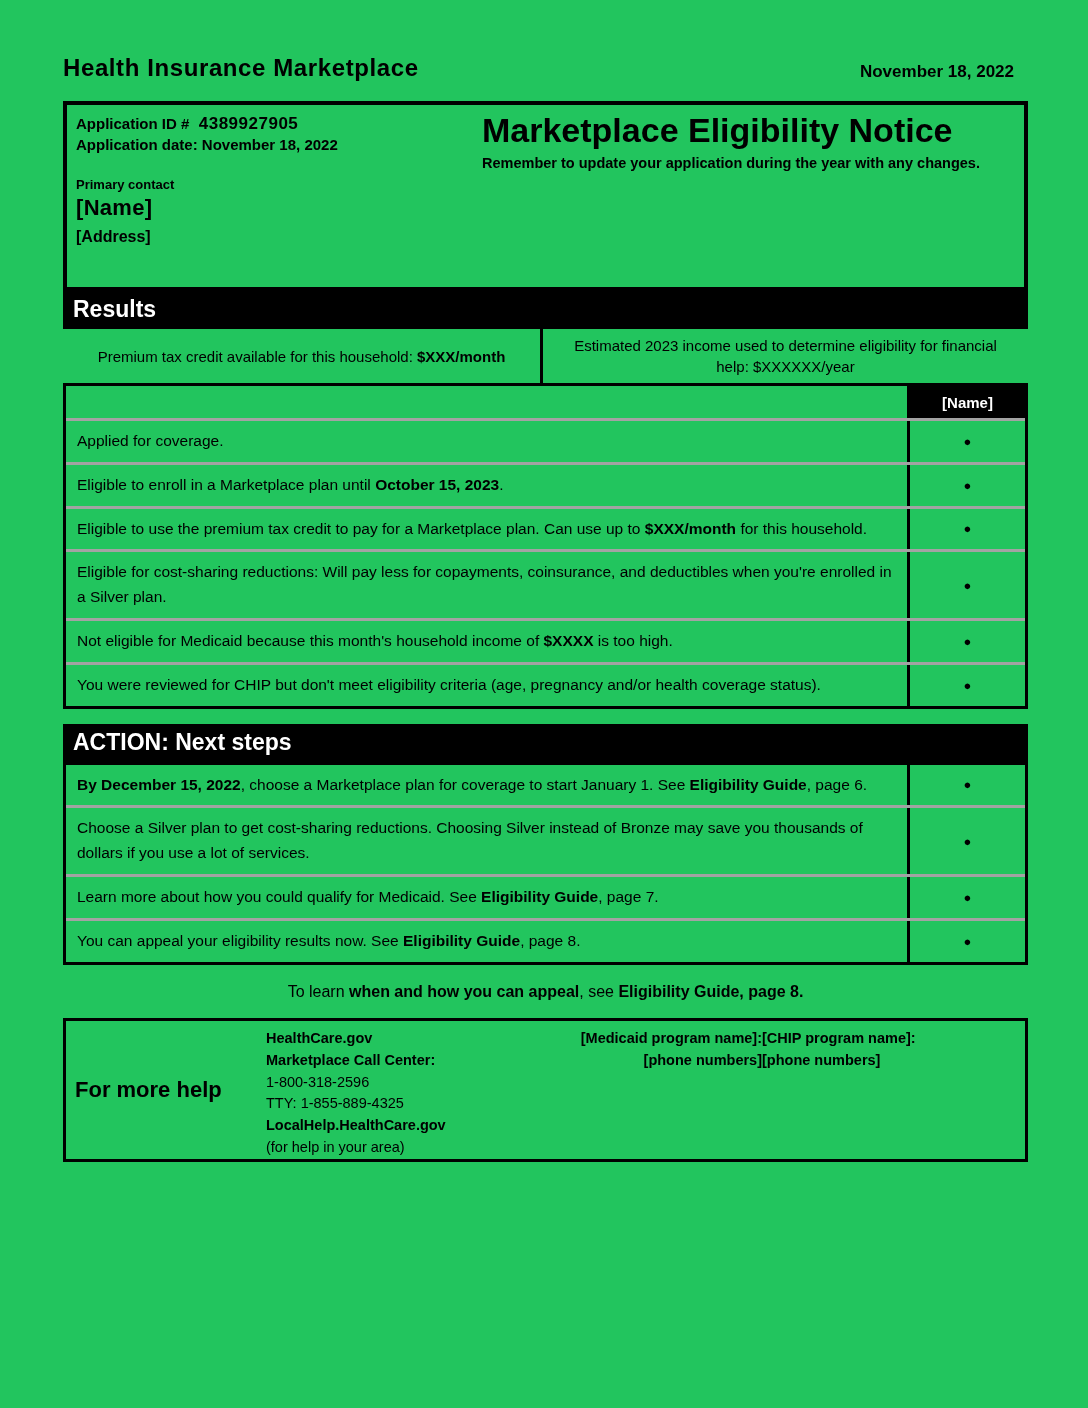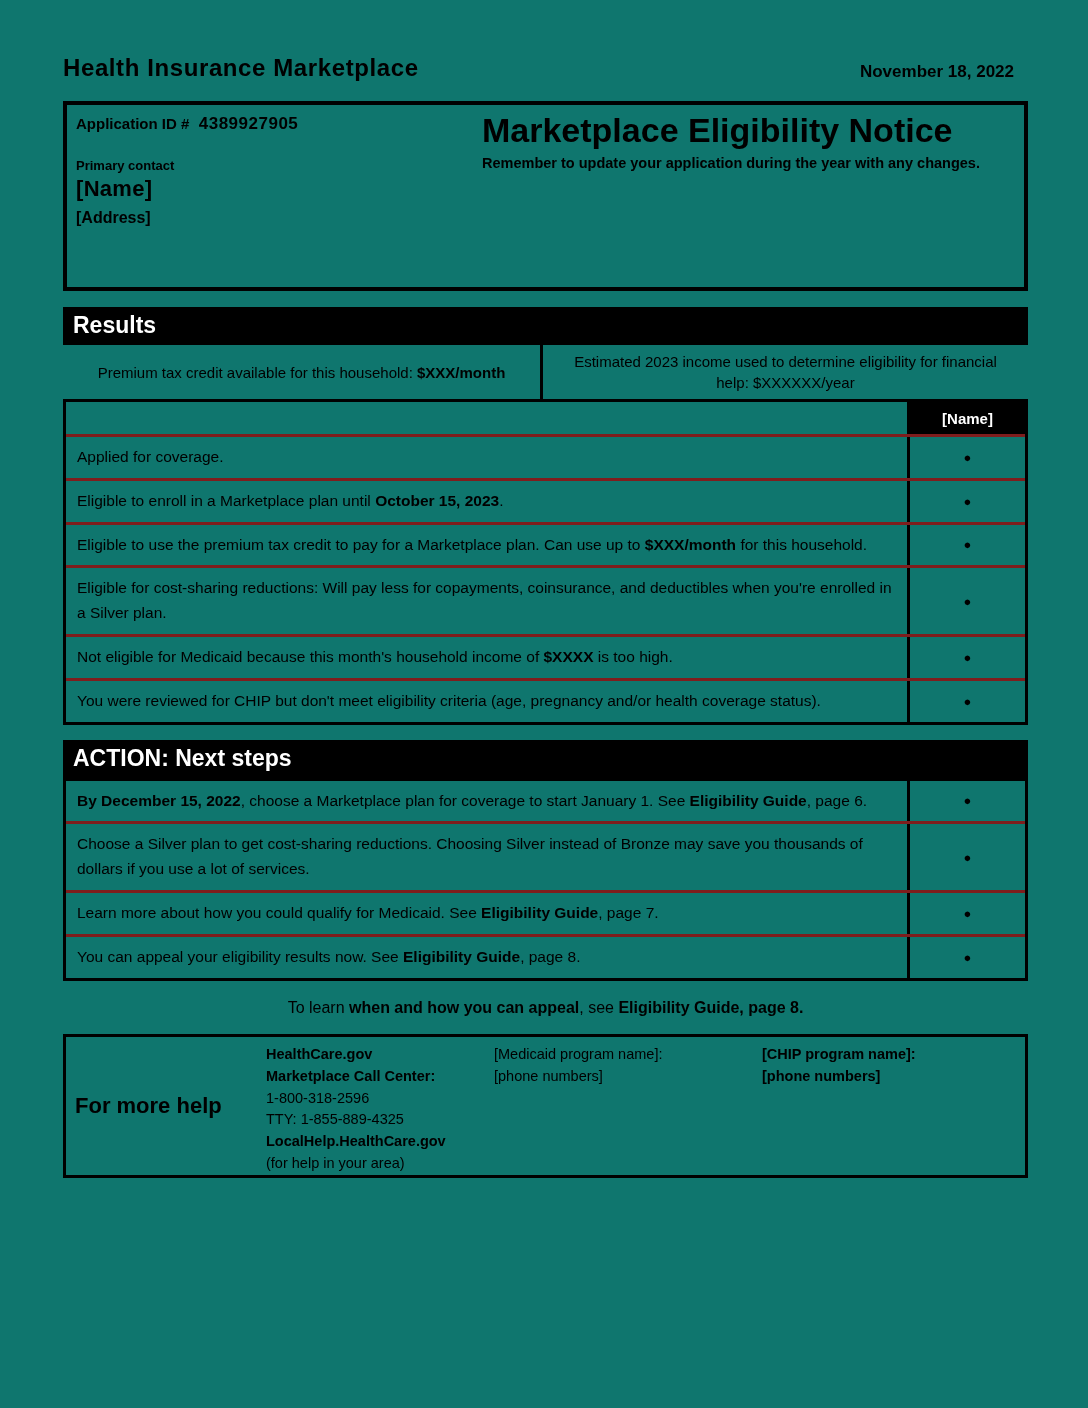--- a/index.html
+++ b/index.html
@@ -1,19 +1,19 @@
 <!DOCTYPE html>
 <html><head>
 <meta charset="utf-8">
 <style>
   html,body{margin:0;padding:0;background:#ffffff;}
   .page{
     position:relative;
     width:1088px;height:1408px;
-    background:#0f766e;
+    background:#22c55e;
     font-family:"Liberation Sans",sans-serif;
     color:#000;
     overflow:hidden;
   }
   .doc{position:absolute;left:63px;top:0;width:965px;}
 
   
   .masthead{margin-top:54px;display:flex;justify-content:space-between;align-items:flex-end;}
   .logo{font-size:24px;font-weight:bold;letter-spacing:0.6px;}
   .notice-date{font-size:17px;font-weight:bold;padding-right:14px;}
@@ -27,68 +27,69 @@
   .primary-label{margin-top:24px;font-size:13px;font-weight:bold;}
   .contact-name{font-size:22px;font-weight:bold;margin-top:3px;letter-spacing:0.3px;}
   .contact-address{font-size:16px;font-weight:bold;margin-top:7px;}
   .info-right{flex:1;padding:6px 6px 0 0;}
   .notice-year{font-size:34px;font-weight:bold;line-height:1.1;}
   .notice-title{font-size:34px;font-weight:bold;line-height:1.15;}
   .notice-subtitle{font-size:14.5px;font-weight:bold;margin-top:5px;}
 
   
   .section-bar{background:#000;color:#fff;font-size:23px;font-weight:bold;padding:5px 10px 6px 10px;}
-  .results-bar{margin-top:16px;}
+  .results-bar{margin-top:0;}
   .action-bar{margin-top:15px;}
 
   
   .summary-row{display:flex;min-height:52px;}
   .summary-cell{font-size:15px;text-align:center;display:flex;align-items:center;justify-content:center;padding:6px 14px;box-sizing:border-box;line-height:1.4;}
   .summary-left{width:480px;border-right:3px solid #000;}
   .summary-right{flex:1;}
 
   
   .grid-table{border:3px solid #000;}
-  .trow{display:flex;border-top:3px solid #7f1d1d;align-items:stretch;}
+  .trow{display:flex;border-top:3px solid #a3a3a3;align-items:stretch;}
   .trow:first-child{border-top:none;}
   .tcell-text{flex:1;padding:8px 8px 8px 11px;font-size:15.5px;line-height:1.6;display:flex;align-items:center;}
   .tcell-dot{width:115px;border-left:3px solid #000;display:flex;align-items:center;justify-content:center;font-size:13px;}
   .theader .tcell-text{min-height:32px;padding:0 11px;}
   .theader .tcell-dot{background:#000;color:#fff;font-weight:bold;font-size:15px;}
   .single{min-height:23px;}
 
   
   .footer-notes{margin-top:16px;text-align:center;font-size:16px;line-height:1.35;}
 
   
   .help-box{margin-top:16px;border:3px solid #000;display:flex;min-height:122px;box-sizing:content-box;}
   .help-title{width:200px;display:flex;align-items:center;padding-left:9px;font-size:22px;font-weight:bold;box-sizing:border-box;}
   .help-col{font-size:14.5px;line-height:1.5;padding-top:7px;box-sizing:border-box;}
   .help-contact{width:228px;}
-  .help-medicaid{width:268px;font-weight:normal;}
+  .help-medicaid{width:268px;font-weight:bold;text-align:right;}
   .help-chip{flex:1;font-weight:bold;}
   .b{font-weight:bold;}
 </style>
 </head>
 <body>
 
 <div class="page">
   <div class="doc">
 
     <div class="masthead">
       <div class="logo">Health Insurance Marketplace</div>
       <div class="notice-date">November 18, 2022</div>
     </div>
 
     <div class="info-box">
       <div class="info-left">
         <div class="app-id-line">
           <span>Application ID #</span>
           <span class="app-id-value">&nbsp;<span>4389927905</span></span>
         </div>
+        <div class="app-date-line">Application date: November 18, 2022</div>
         <div class="primary-label">Primary contact</div>
         <div class="contact-name">[Name]</div>
         <div class="contact-address">[Address]</div>
       </div>
       <div class="info-right">
         <div class="notice-title">Marketplace Eligibility Notice</div>
         <div class="notice-subtitle">Remember to update your application during the year with any changes.</div>
       </div>
     </div>
 

